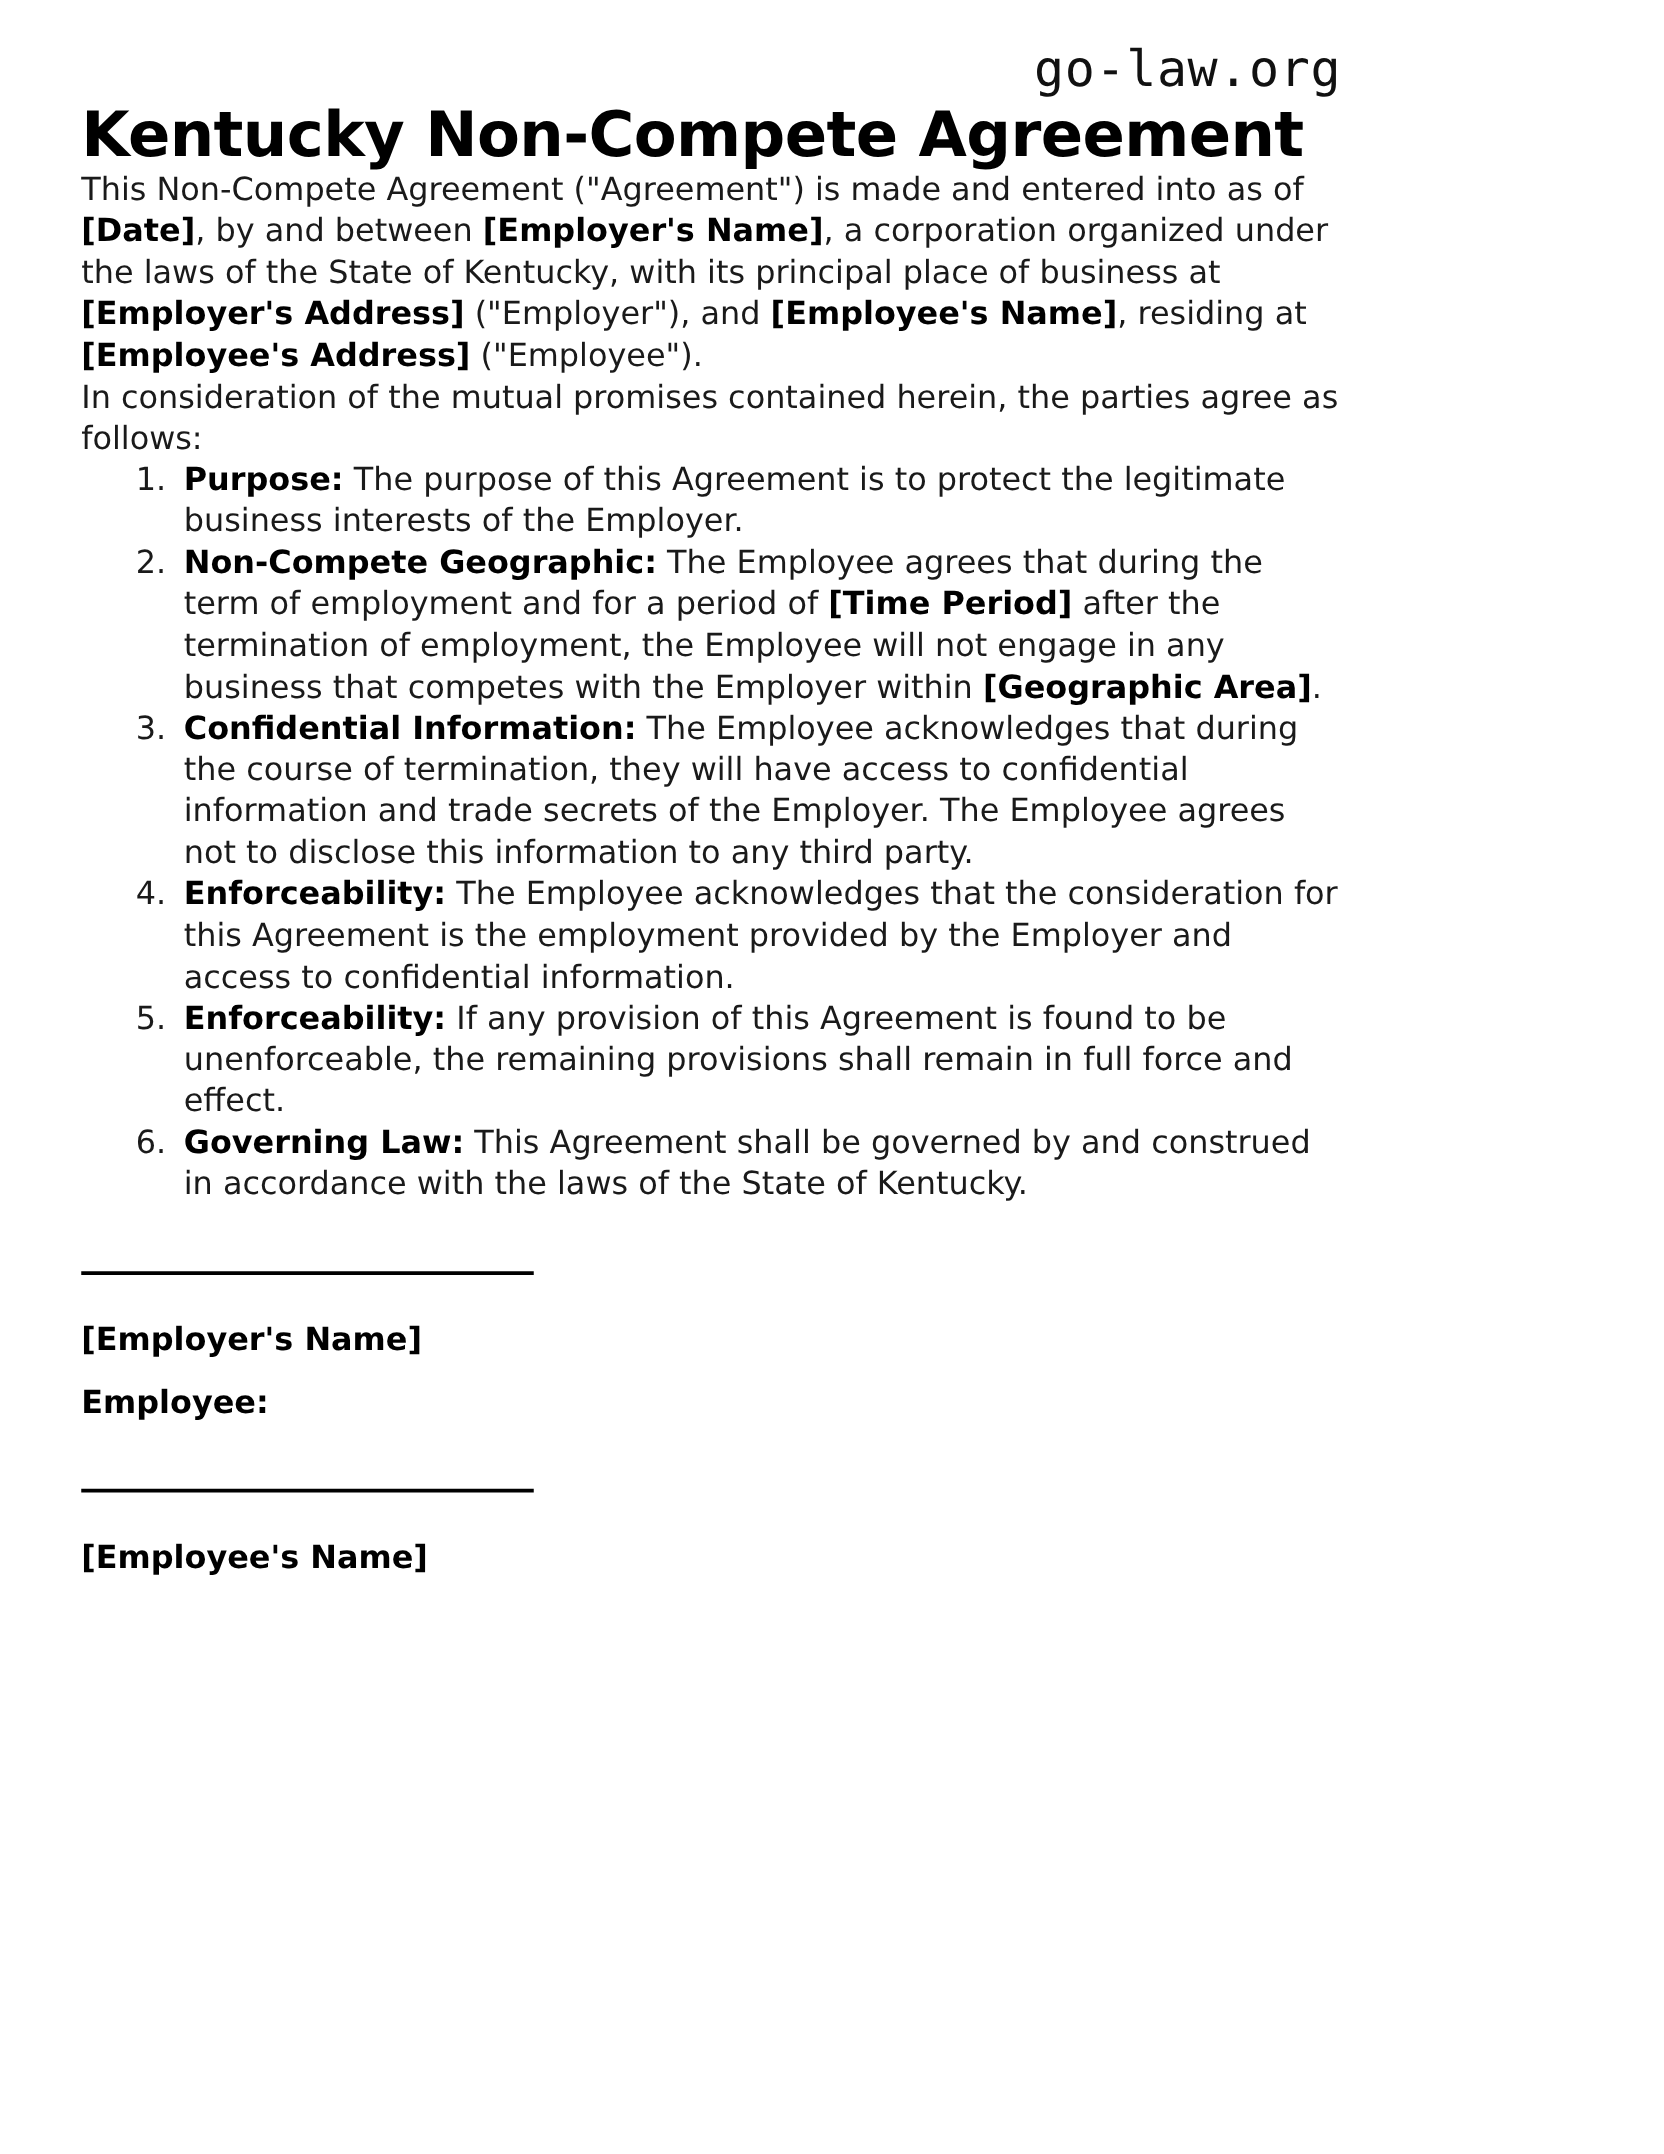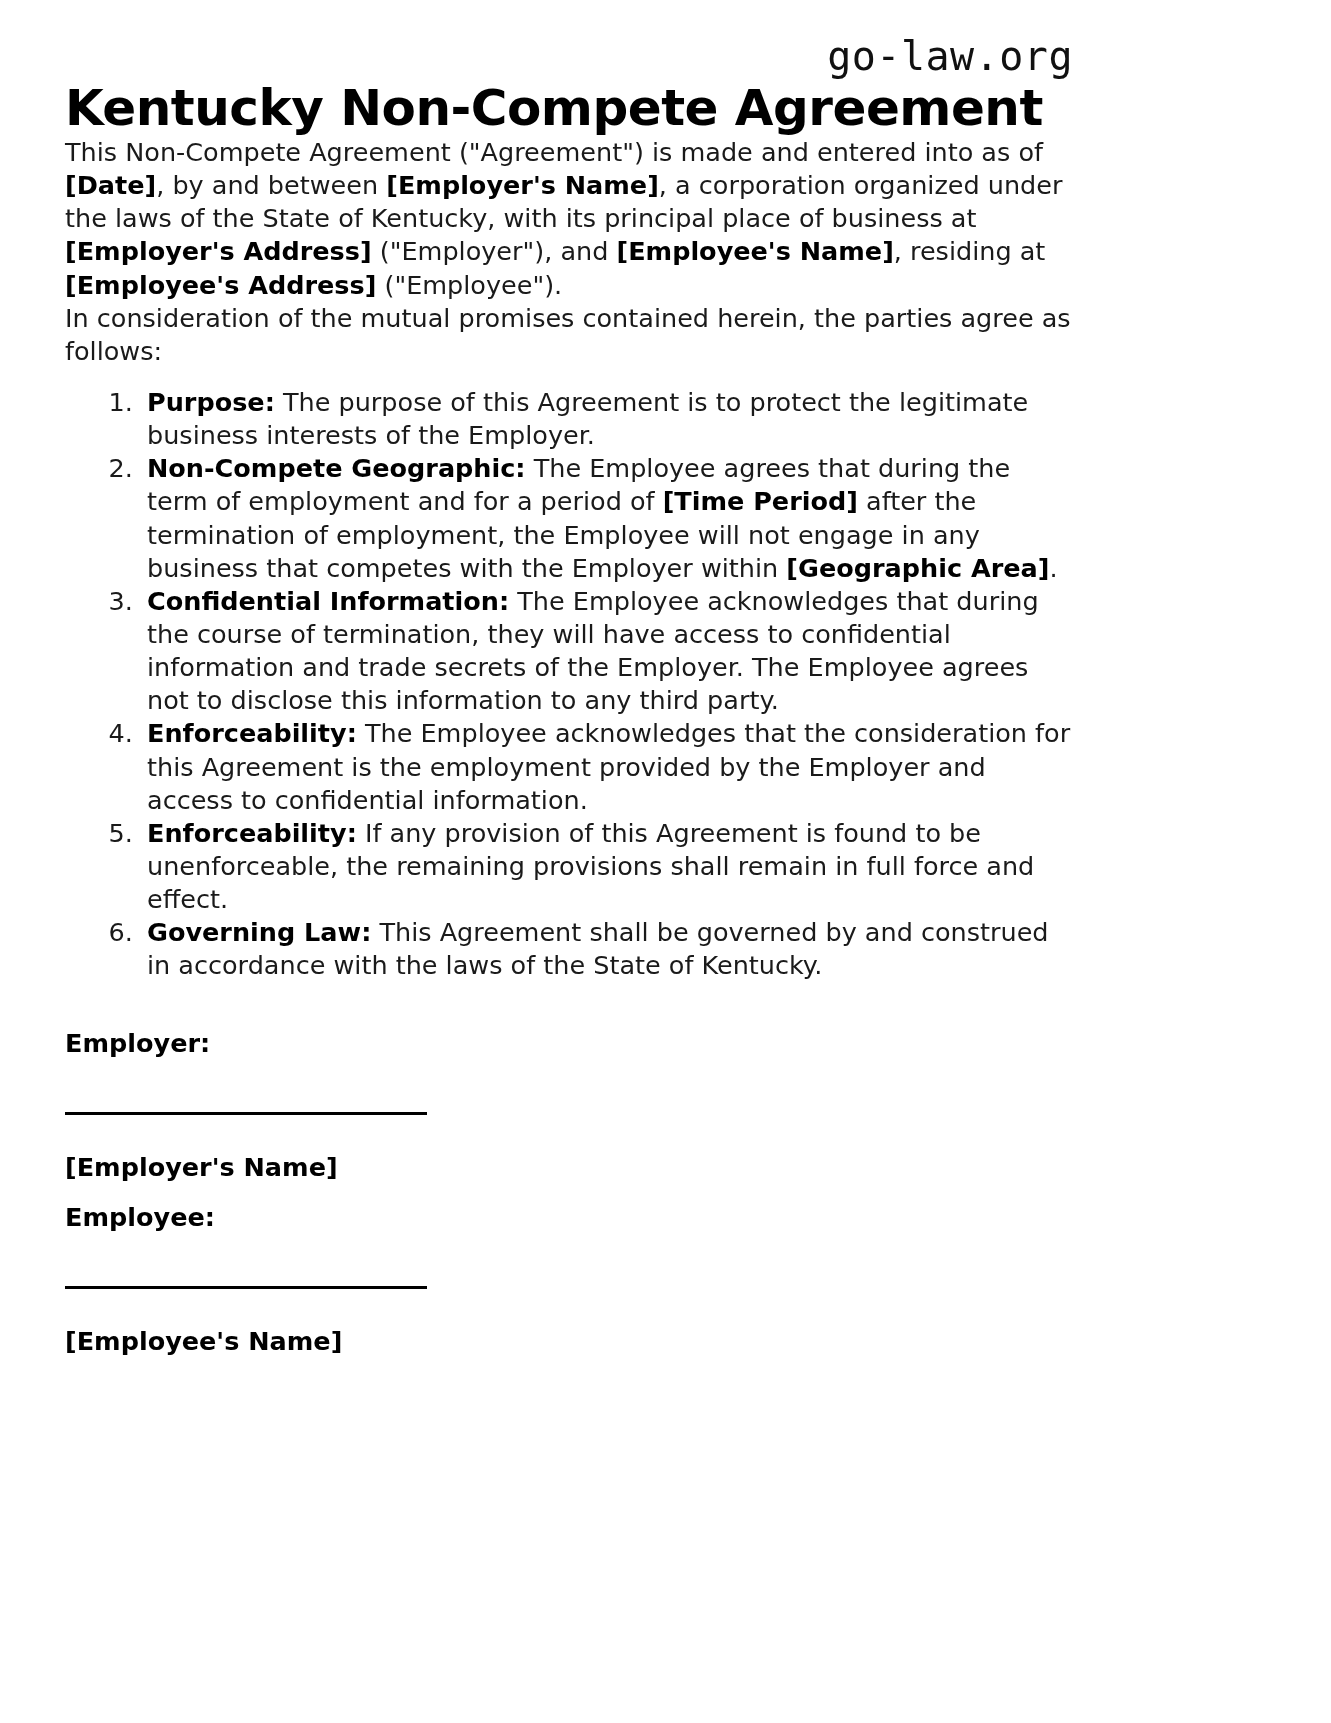--- a/index.html
+++ b/index.html
@@ -54,21 +54,21 @@
   .intro-para {
     margin-top: 48px;
   }
   .consideration-para {
     margin-top: 33px;
   }
   .witness-para {
     margin-top: 36px;
   }
   ol.clauses {
-    margin: 18px 0 0 0;
+    margin: 0 0 0 0;
     padding-left: 76px;
     font-size: 25.5px;
     line-height: 1.30;
     color: #1a1a1a;
   }
   ol.clauses > li {
     margin: 0;
     padding: 0 0 0 6px;
   }
   b, strong, .ph {
@@ -120,21 +120,20 @@
     <li><b>Non-Compete Geographic:</b><span> The Employee agrees that during the term of employment and for a period of </span><b class="ph">[Time Period]</b><span> after the termination of employment, the Employee will not engage in any business that competes with the Employer within </span><b class="ph">[Geographic Area]</b><span>.</span></li>
     <li><b>Confidential Information:</b><span> The Employee acknowledges that during the course of termination, they will have access to confidential information and trade secrets of the Employer. The Employee agrees not to disclose this information to any third party.</span></li>
     <li><b>Enforceability:</b><span> The Employee acknowledges that the consideration for this Agreement is the employment provided by the Employer and access to confidential information.</span></li>
     <li><b>Enforceability:</b><span> If any provision of this Agreement is found to be unenforceable, the remaining provisions shall remain in full force and effect.</span></li>
     <li><b>Governing Law:</b><span> This Agreement shall be governed by and construed in accordance with the laws of the State of Kentucky.</span></li>
   </ol>
 
 
   <div class="sig-block">
 
-    <div class="sig-label">Employer:</div>
     <div class="sig-rule"></div>
     <div class="sig-name">[Employer's Name]</div>
 
     <div class="sig-gap"></div>
 
     <div class="sig-label">Employee:</div>
     <div class="sig-rule"></div>
     <div class="sig-name">[Employee's Name]</div>
 
   </div>

